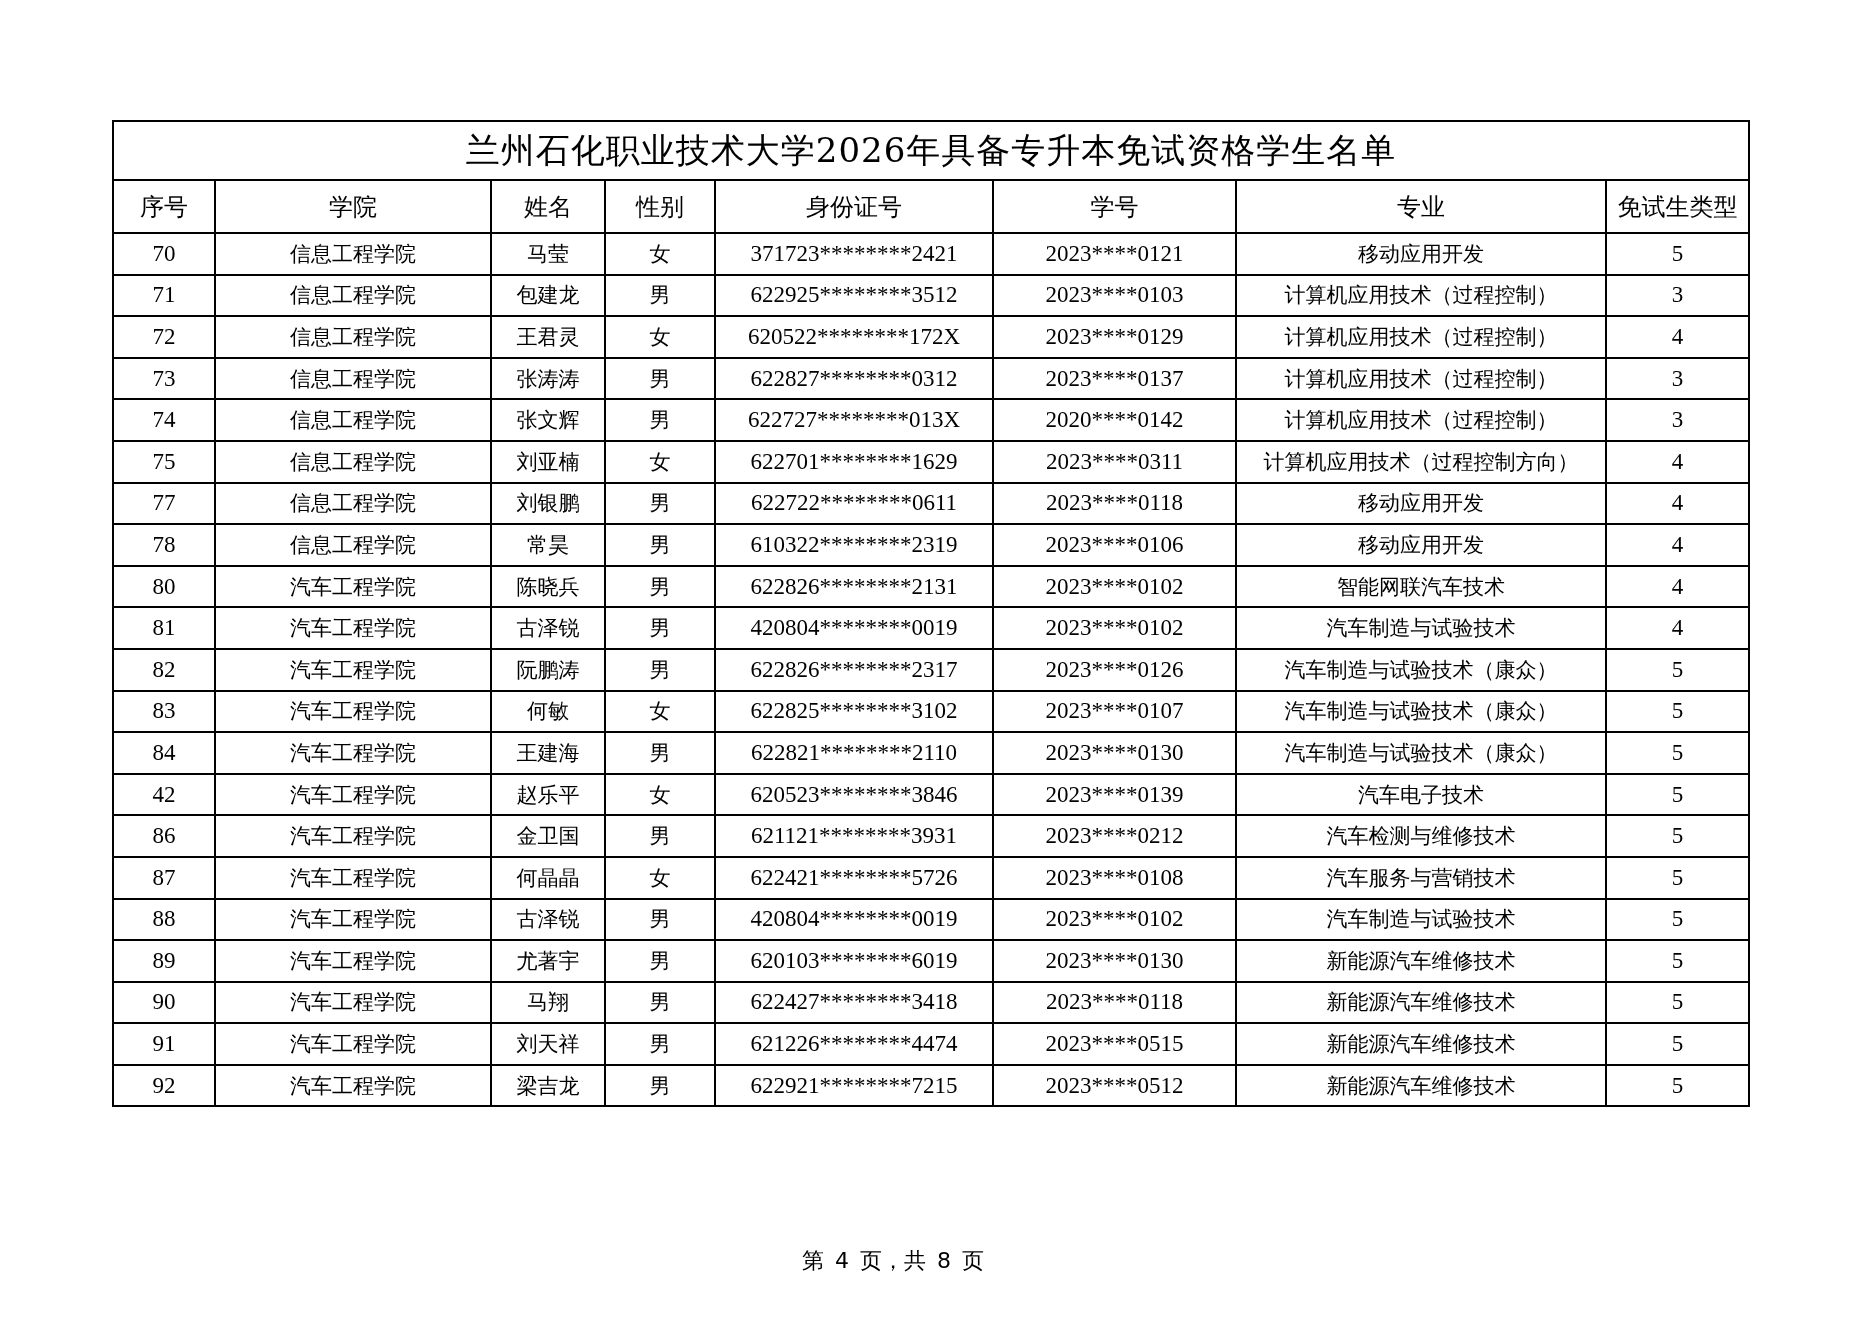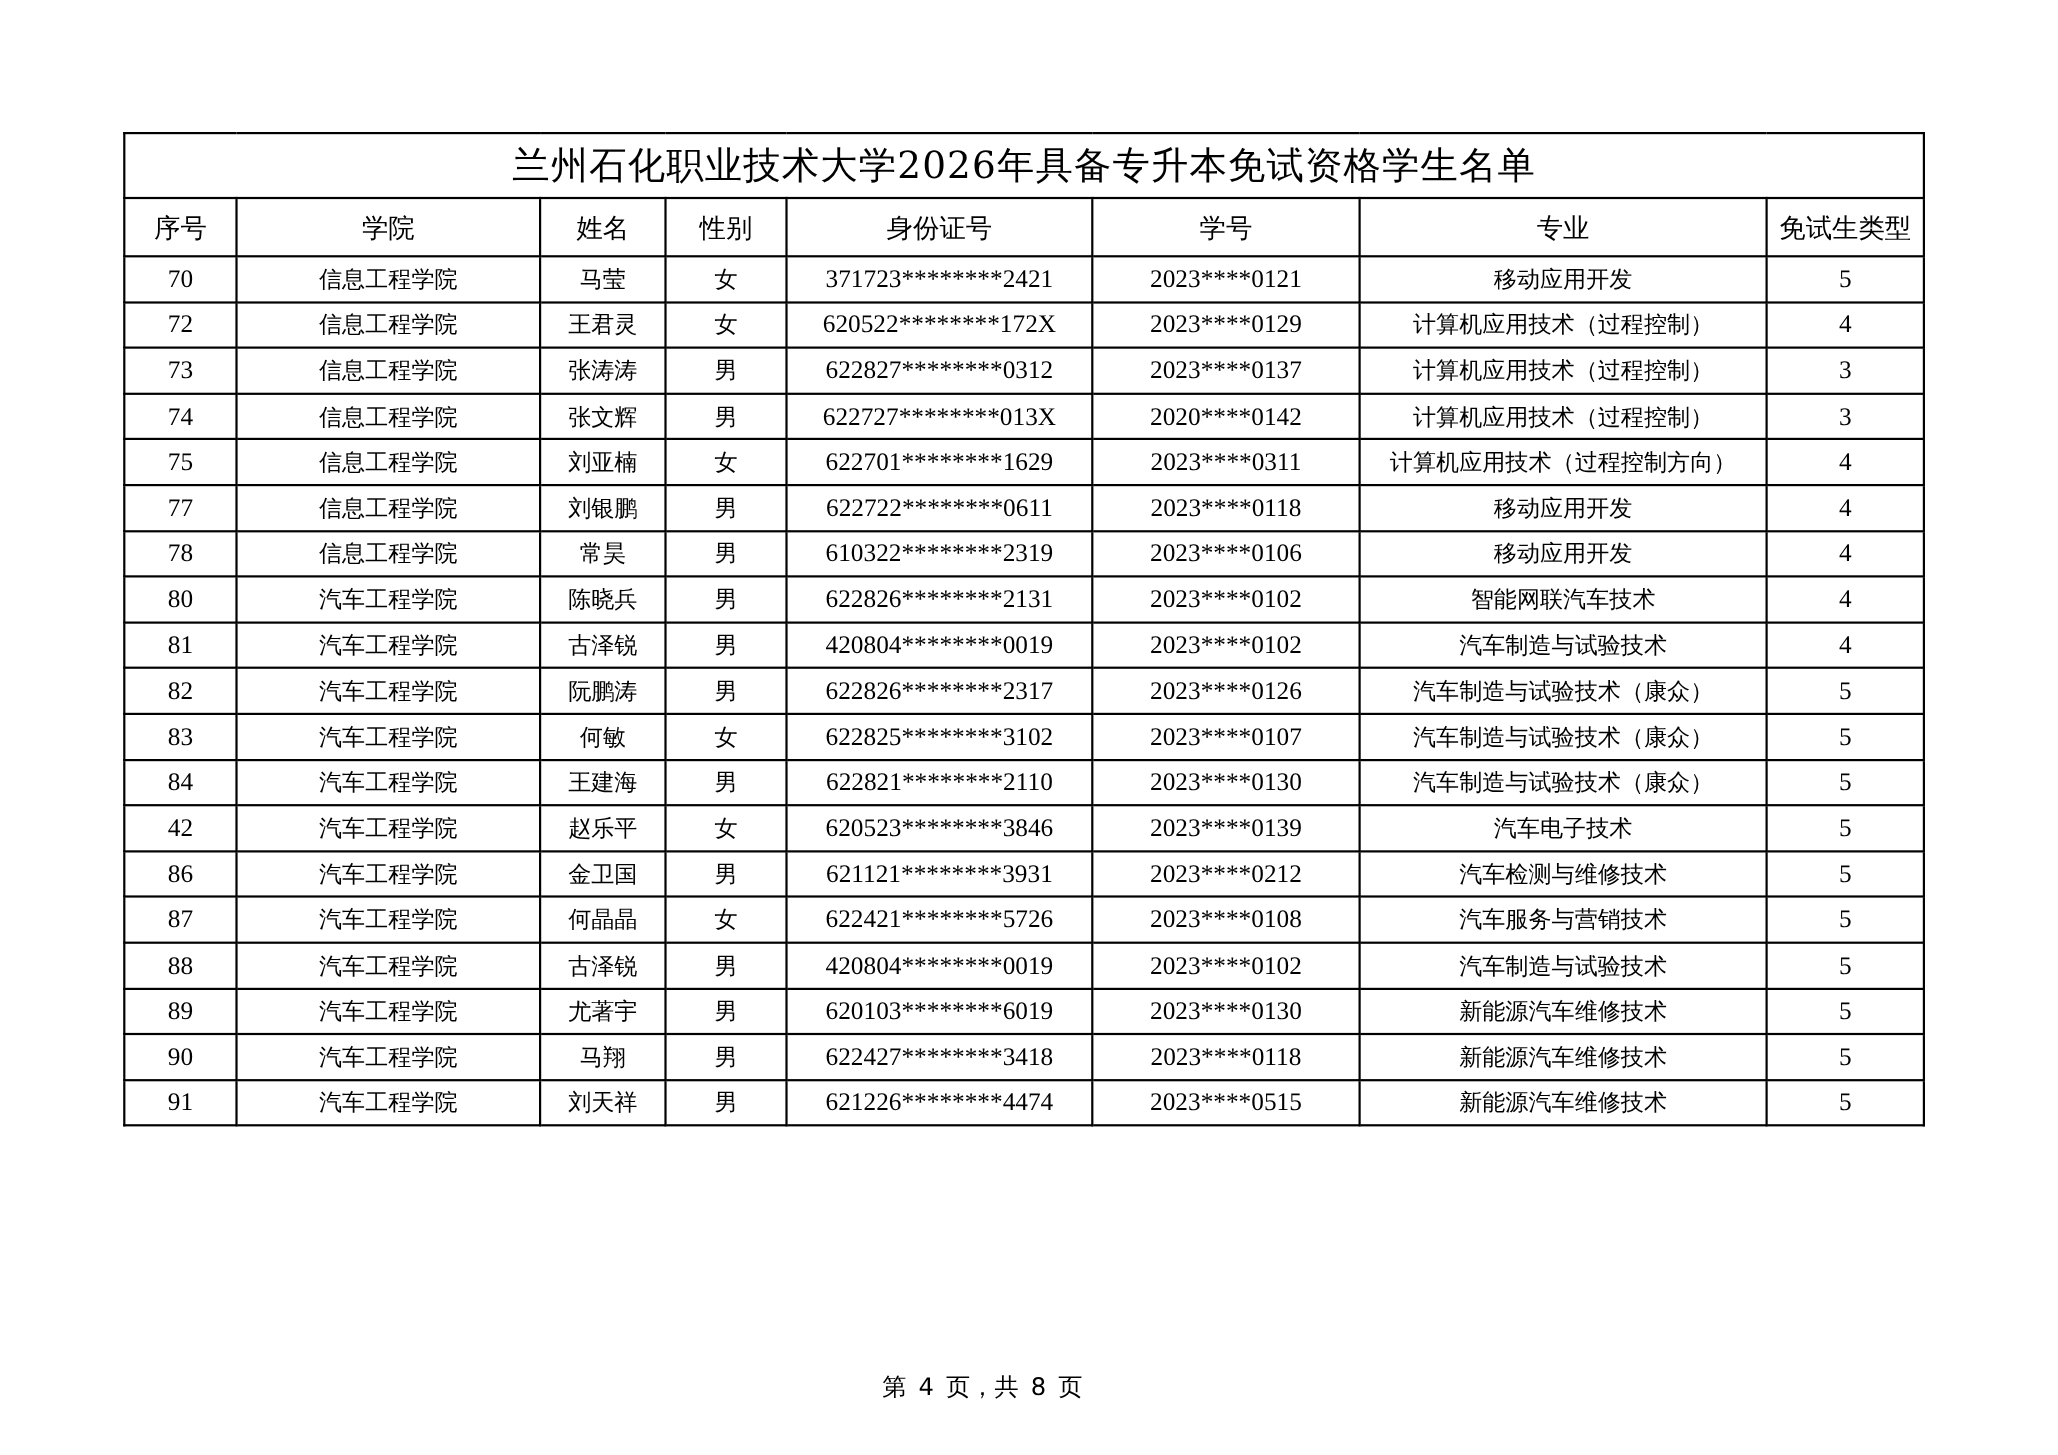--- a/index.html
+++ b/index.html
@@ -107,20 +107,30 @@
           <td class="data-cell num">70</td>
           <td class="data-cell cn">信息工程学院</td>
           <td class="data-cell cn">马莹</td>
           <td class="data-cell cn">女</td>
           <td class="data-cell num">371723********2421</td>
           <td class="data-cell num">2023****0121</td>
           <td class="data-cell cn major-cell">移动应用开发</td>
           <td class="data-cell num">5</td>
         </tr>
         <tr>
+          <td class="data-cell num">71</td>
+          <td class="data-cell cn">信息工程学院</td>
+          <td class="data-cell cn">包建龙</td>
+          <td class="data-cell cn">男</td>
+          <td class="data-cell num">622925********3512</td>
+          <td class="data-cell num">2023****0103</td>
+          <td class="data-cell cn major-cell">计算机应用技术（过程控制）</td>
+          <td class="data-cell num">3</td>
+        </tr>
+        <tr>
           <td class="data-cell num">72</td>
           <td class="data-cell cn">信息工程学院</td>
           <td class="data-cell cn">王君灵</td>
           <td class="data-cell cn">女</td>
           <td class="data-cell num">620522********172X</td>
           <td class="data-cell num">2023****0129</td>
           <td class="data-cell cn major-cell">计算机应用技术（过程控制）</td>
           <td class="data-cell num">4</td>
         </tr>
         <tr>
@@ -283,20 +293,30 @@
           <td class="data-cell cn major-cell">新能源汽车维修技术</td>
           <td class="data-cell num">5</td>
         </tr>
         <tr>
           <td class="data-cell num">91</td>
           <td class="data-cell cn">汽车工程学院</td>
           <td class="data-cell cn">刘天祥</td>
           <td class="data-cell cn">男</td>
           <td class="data-cell num">621226********4474</td>
           <td class="data-cell num">2023****0515</td>
+          <td class="data-cell cn major-cell">新能源汽车维修技术</td>
+          <td class="data-cell num">5</td>
+        </tr>
+        <tr>
+          <td class="data-cell num">92</td>
+          <td class="data-cell cn">汽车工程学院</td>
+          <td class="data-cell cn">梁吉龙</td>
+          <td class="data-cell cn">男</td>
+          <td class="data-cell num">622921********7215</td>
+          <td class="data-cell num">2023****0512</td>
           <td class="data-cell cn major-cell">新能源汽车维修技术</td>
           <td class="data-cell num">5</td>
         </tr>
       </tbody>
   </table>
 </div>
 
 <div class="footer">第 4 页，共 8 页</div>
 
 </body></html>

